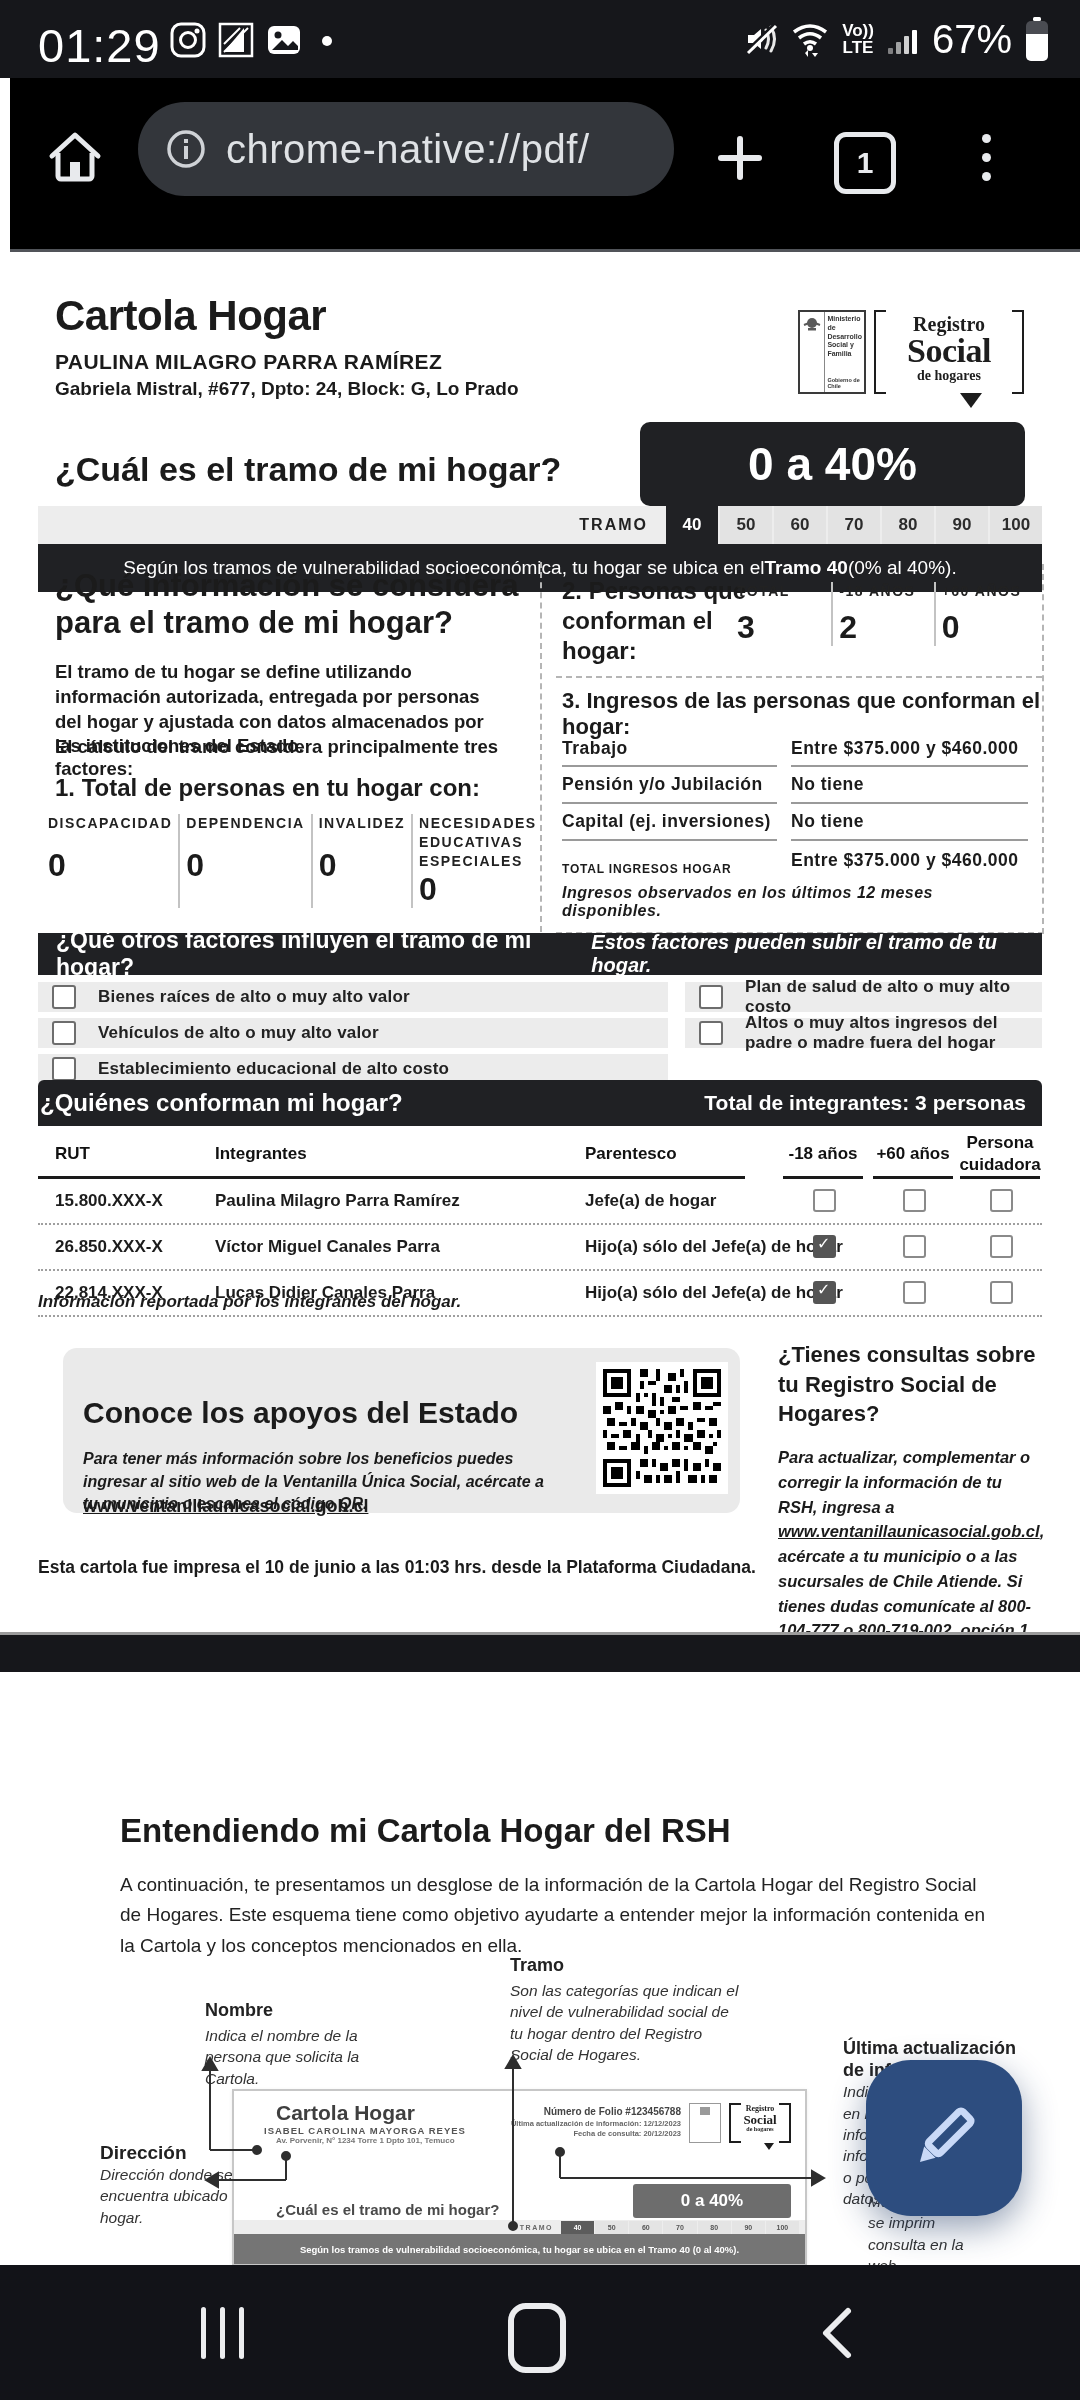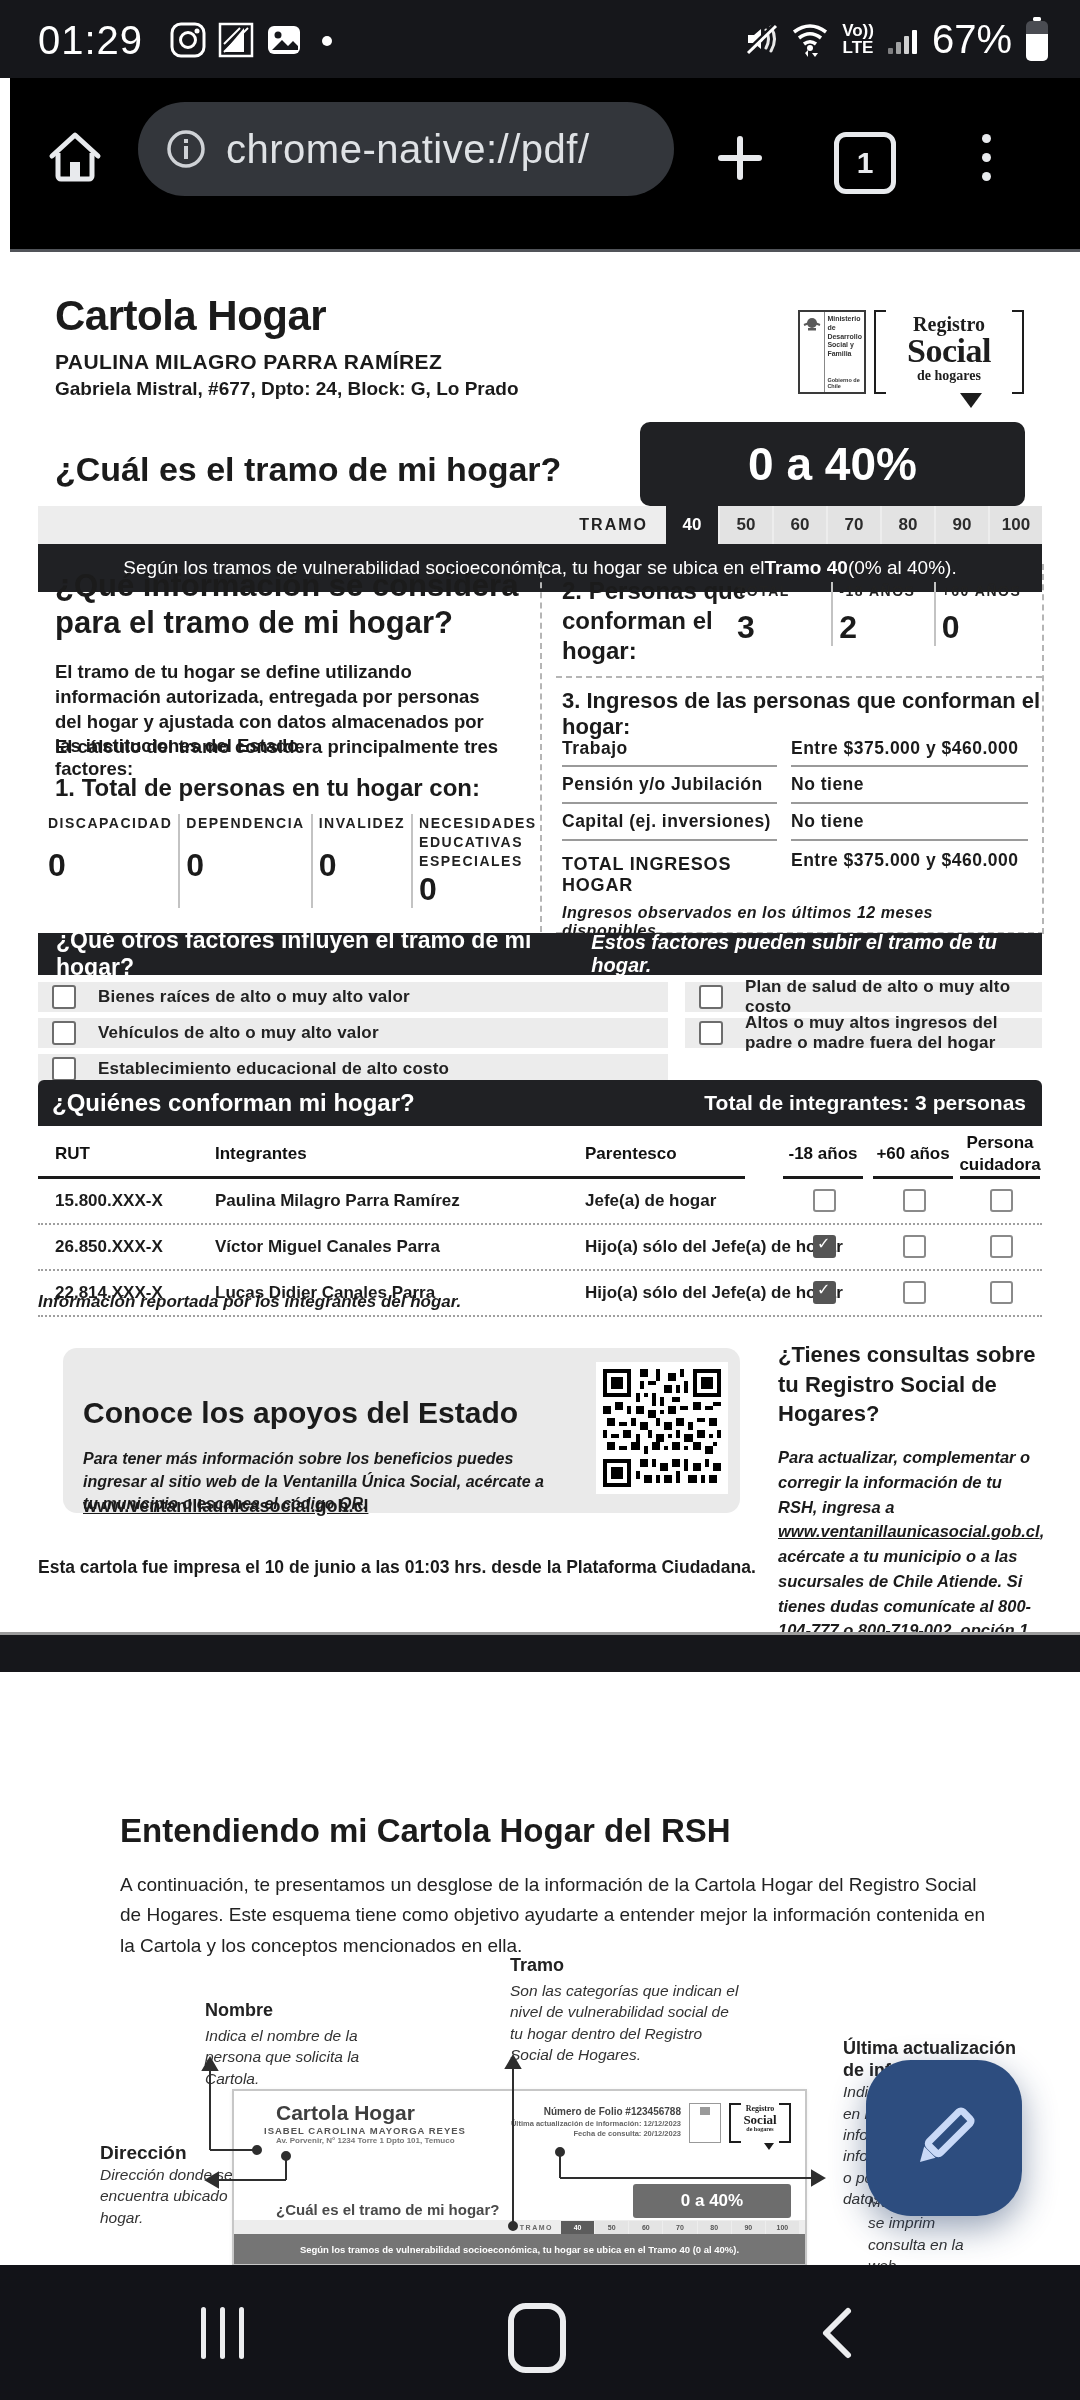--- a/index.html
+++ b/index.html
@@ -2,21 +2,21 @@
 <html><head>
 <meta charset="utf-8">
 <style>
   html,body{margin:0;padding:0;background:#000;}
   #screen{position:relative;width:1080px;height:2400px;overflow:hidden;background:#fff;
     font-family:"Liberation Sans","DejaVu Sans",sans-serif;-webkit-font-smoothing:antialiased;}
   .abs{position:absolute;}
   
   #statusbar{left:0;top:0;width:1080px;height:78px;background:#16171b;color:#fff;}
   #toolbar{left:10px;top:78px;width:1080px;height:171px;background:#000000;border-bottom:3px solid #515459;}
-  .sb-time{left:38px;top:18px;font-size:40px;font-weight:400;letter-spacing:1px;}
+  .sb-time{left:38px;top:18px;font-size:47px;font-weight:400;letter-spacing:1px;}
   .sb-right{right:30px;top:14px;display:flex;align-items:center;gap:12px;height:50px;}
   .pct{font-size:40px;font-weight:400;}
   .pill{left:128px;top:24px;width:536px;height:94px;background:#33363b;border-radius:48px;display:flex;align-items:center;color:#e6e8ea;}
   .url{font-size:40px;color:#dfe2e5;letter-spacing:.5px;white-space:nowrap;overflow:hidden;}
   .tabbox{width:52px;height:52px;border:5px solid #e8eaed;border-radius:12px;color:#e8eaed;
      display:flex;align-items:center;justify-content:center;font-size:30px;font-weight:700;}
   
   .doc{color:#1b1b1b;}
   .bold{font-weight:700;}
   .darkbar{background:#202124;color:#fff;}
@@ -244,21 +244,21 @@
       <div style="position:absolute;left:0;top:112px;width:486px;border-top:2px dashed #b5b5b5"></div>
       <div style="position:absolute;left:6px;top:124px;font-size:22px;font-weight:800">3. Ingresos de las personas que conforman el hogar:</div>
       <div style="position:absolute;left:6px;top:168px;width:466px">
         <div style="display:grid;grid-template-columns:215px 1fr;column-gap:14px;row-gap:0">
           <div style="font-size:17.5px;font-weight:600;letter-spacing:.5px;padding:6px 0;border-bottom:2px solid #9a9a9a">Trabajo</div>
           <div style="font-size:17.5px;font-weight:700;letter-spacing:.5px;padding:6px 0;border-bottom:2px solid #9a9a9a">Entre $375.000 y $460.000</div>
           <div style="font-size:17.5px;font-weight:600;letter-spacing:.5px;padding:7px 0;border-bottom:2px solid #9a9a9a">Pensión y/o Jubilación</div>
           <div style="font-size:17.5px;font-weight:700;letter-spacing:.5px;padding:7px 0;border-bottom:2px solid #9a9a9a">No tiene</div>
           <div style="font-size:17.5px;font-weight:600;letter-spacing:.5px;padding:7px 0;border-bottom:2px solid #9a9a9a">Capital (ej. inversiones)</div>
           <div style="font-size:17.5px;font-weight:700;letter-spacing:.5px;padding:7px 0;border-bottom:2px solid #9a9a9a">No tiene</div>
-          <div style="font-size:18px;font-weight:800;letter-spacing:.8px;padding-top:13px">TOTAL INGRESOS HOGAR</div>
+          <div style="font-size:12px;font-weight:800;letter-spacing:.8px;padding-top:21px">TOTAL INGRESOS HOGAR</div>
           <div style="font-size:17.5px;font-weight:700;letter-spacing:.5px;padding-top:9px">Entre $375.000 y $460.000</div>
         </div>
         <div class="it" style="font-size:16px;font-weight:600;letter-spacing:.5px;margin-top:8px">Ingresos observados en los últimos 12 meses disponibles.</div>
       </div>
     </div>
 
     <div class="abs darkbar" style="left:38px;top:681px;width:1004px;height:42px;display:flex;align-items:center">
       <div style="margin-left:18px;font-size:23px;font-weight:700">¿Qué otros factores influyen el tramo de mi hogar?</div>
       <div class="it" style="margin-left:auto;font-size:20px;font-weight:600">Estos factores pueden subir el tramo de tu hogar.</div>
     </div>
@@ -280,21 +280,21 @@
           <span>Altos o muy altos ingresos del padre o madre fuera del hogar</span>
         </div>
       <div class="fct" style="height:30px">
           <div class="cb"></div>
           <span>Establecimiento educacional de alto costo</span>
         </div>
       <div></div>
     </div>
 
     <div class="abs darkbar" style="left:38px;top:828px;width:1004px;height:46px;border-radius:6px 6px 0 0;display:flex;align-items:center">
-      <div style="margin-left:14px;font-size:24px;font-weight:700">¿Quiénes conforman mi hogar?</div>
+      <div style="margin-left:2px;font-size:24px;font-weight:700">¿Quiénes conforman mi hogar?</div>
       <div style="margin-left:auto;margin-right:16px;font-size:21px;font-weight:700">Total de integrantes: 3 personas</div>
     </div>
     <div class="abs" style="left:38px;top:880px;width:1004px">
 
       <div style="position:relative;height:44px">
         <div class="th abs" style="left:17px;top:12px">RUT</div>
         <div class="th abs" style="left:177px;top:12px">Integrantes</div>
         <div class="th abs" style="left:547px;top:12px">Parentesco</div>
         <div class="th abs" style="left:740px;top:12px;width:90px;text-align:center">-18 años</div>
         <div class="th abs" style="left:830px;top:12px;width:90px;text-align:center">+60 años</div>

